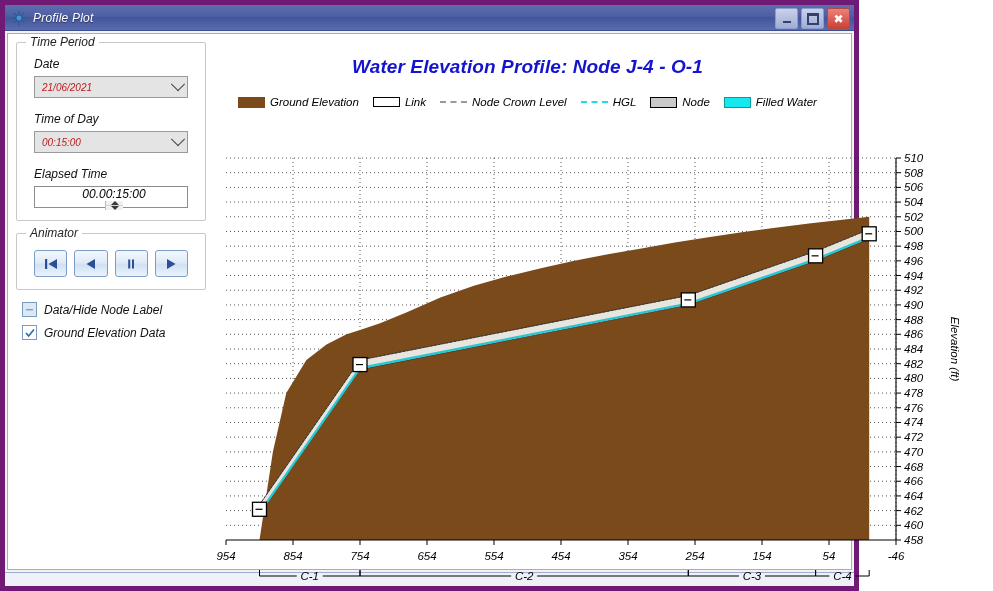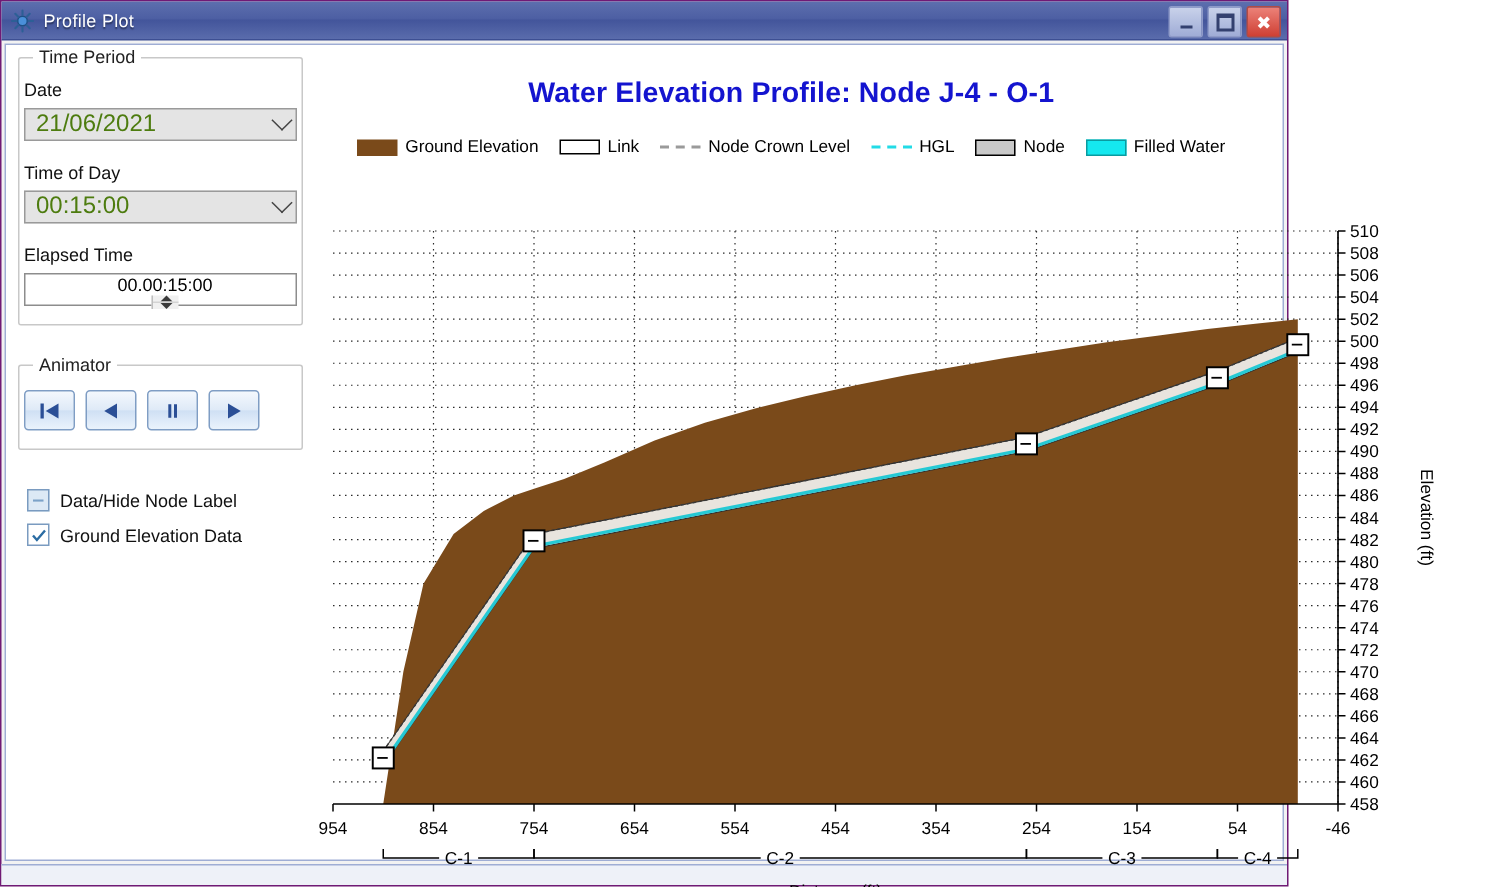--- a/index.html
+++ b/index.html
@@ -1,21 +1,21 @@
 <!DOCTYPE html>
 <html><head>
 <meta charset="utf-8">
 <style>
   html,body{margin:0;padding:0;background:#fff;}
   body{width:993px;height:591px;overflow:hidden;
        font-family:"Liberation Sans","DejaVu Sans",sans-serif;font-size:12px;color:#000;}
 
   .window{position:absolute;left:0;top:0;width:859px;height:591px;
-          background:#f2f2f2;border:1px solid #701a75;box-sizing:border-box;
-          display:flex;flex-direction:column;}
+          background:#f2f2f2;border:5px solid #701a75;box-sizing:border-box;
+          display:flex;flex-direction:column;font-style:italic;}
 
   
   .titlebar{height:25px;flex:0 0 25px;position:relative;
      background:linear-gradient(to bottom,#5d6fae 0%,#4d5fa3 45%,#43559b 50%,#5a6cac 100%);
      border-bottom:1px solid #3d4f93;display:flex;align-items:center;}
   .tb-icon{width:16px;height:16px;margin-left:6px;margin-right:6px;position:relative;flex:0 0 16px;}
   .tb-title{color:#fff;font-size:12px;letter-spacing:.2px;text-shadow:0 1px 1px rgba(0,0,0,.45);}
   .tb-btns{position:absolute;right:4px;top:3px;display:flex;gap:3px;}
   .tb-btn{width:21px;height:19px;border:1px solid #8e9ac8;border-radius:2px;
           background:linear-gradient(to bottom,#c9d2ea,#9facd6);
@@ -25,26 +25,26 @@
   .glyph-max{width:8px;height:7px;border:2px solid #33406f;border-top-width:3px;}
   .glyph-close{color:#fff;font-size:12px;font-weight:bold;line-height:1;}
 
   
   .client{flex:1 1 auto;background:#fff;border:1px solid #9fadd4;margin:2px;
           position:relative;box-sizing:border-box;}
 
   
   .sidebar{position:absolute;left:8px;top:8px;width:190px;}
   .groupbox{position:relative;border:1px solid #c8c8c8;border-radius:2px;
-            padding:10px 3px 12px;margin-bottom:26px;background:transparent;}
+            padding:10px 17px 12px;margin-bottom:12px;background:transparent;}
   .gb-title{position:absolute;top:-8px;left:9px;background:#fff;padding:0 4px;font-size:12px;color:#222;}
   .fld-label{font-size:12px;color:#111;margin:4px 0 5px;}
   .combo{height:22px;border:1px solid #9a9a9a;background:#e4e4e4;
          display:flex;align-items:center;padding:0 4px 0 7px;box-sizing:border-box;cursor:pointer;}
-  .combo .val{flex:1;font-size:16px;color:#4d7c0f;}
+  .combo .val{flex:1;font-size:10px;color:#b91c1c;}
   .chev{width:9px;height:9px;border-right:1.6px solid #444;border-bottom:1.6px solid #444;
         transform:rotate(45deg) translate(-2px,-2px);}
   .spin{height:22px;border:1px solid #8d8d8d;background:#fff;display:flex;align-items:center;
         padding-left:6px;box-sizing:border-box;flex-direction:column;}
   .spin .val{flex:1;font-size:12px;}
   .spin-btns{width:17px;height:20px;border-left:1px solid #bdbdbd;display:flex;
              flex-direction:column;background:#f0f0f0;}
   .spin-b{flex:1;display:flex;align-items:center;justify-content:center;cursor:pointer;}
   .spin-b+.spin-b{border-top:1px solid #d3d3d3;}
   .tri-u{width:0;height:0;border-left:4px solid transparent;border-right:4px solid transparent;border-bottom:4px solid #3a3a3a;}

